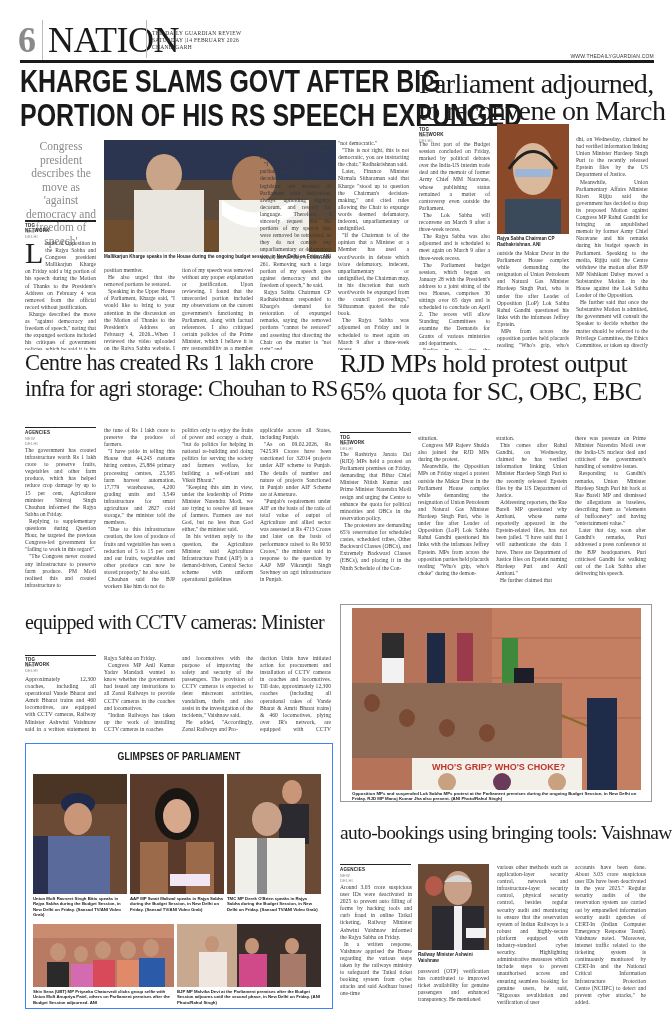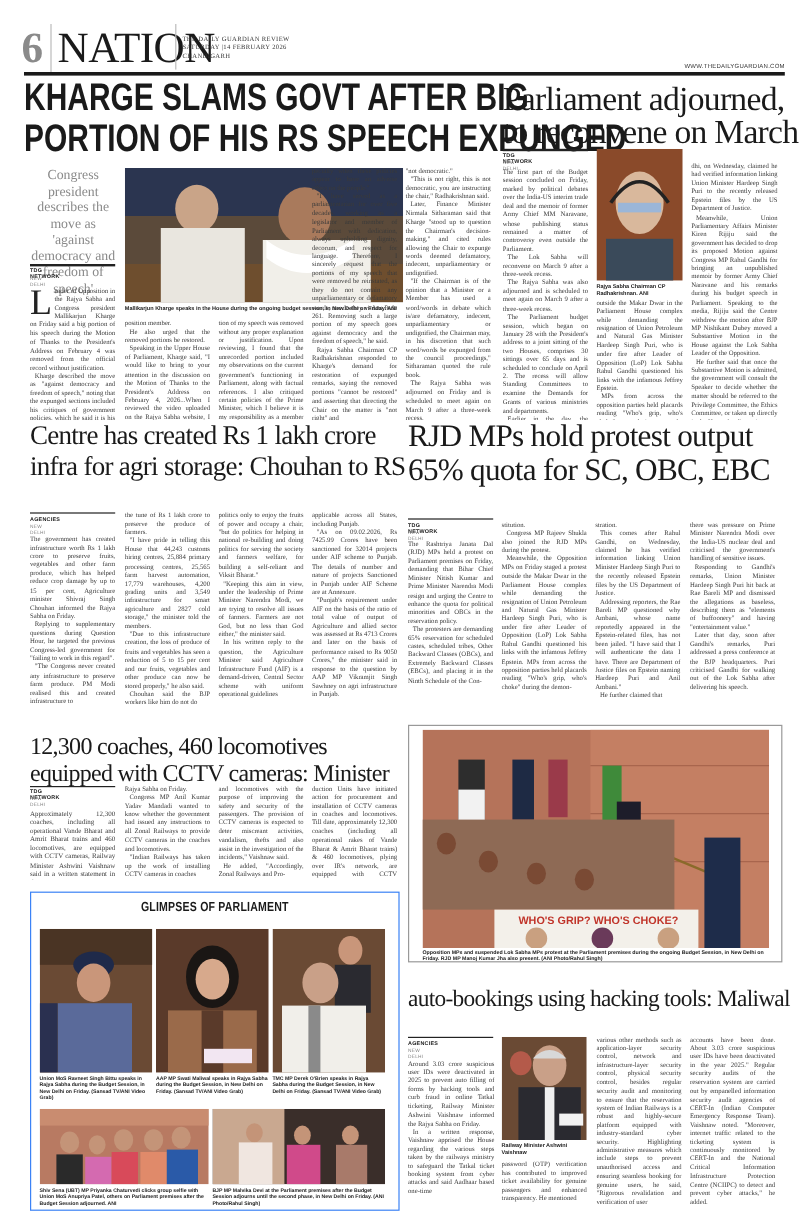--- a/index.html
+++ b/index.html
@@ -228,21 +228,20 @@
       <circle cx="95" cy="174" r="9" fill="#c9a080"></circle>
       <circle cx="150" cy="174" r="9" fill="#6a3a5a"></circle>
       <circle cx="205" cy="174" r="9" fill="#c9a080"></circle>
     </svg>
   </div>
   <div class="abs caption" style="left:11px;top:186px;width:290px;font-size:4.4px;line-height:5.4px;">Opposition MPs and suspended Lok Sabha MPs protest at the Parliament premises during the ongoing Budget Session, in New Delhi on Friday. RJD MP Manoj Kumar Jha also present. (ANI Photo/Rahul Singh)</div>
 </div>
 
 <div class="abs" style="left:0;top:0;">
   <div class="abs hl-serif" style="left:25px;top:611px;font-size:20px;line-height:22.5px;">
-    <div>12,300 coaches, 460 locomotives</div>
     <div>equipped with CCTV cameras: Minister</div>
   </div>
   <div class="abs bylinerule" style="left:25px;top:655px;width:71px;height:1px;"></div>
   <div class="abs byline" style="left:25px;top:657px;">TDG NETWORK</div>
   <div class="abs dateline" style="left:25px;top:663px;">NEW DELHI</div>
   <div class="abs col" style="left:25px;top:676px;width:71px;height:57px;font-size:5.8px;">
     <p class="first">Approximately 12,300 coaches, including all operational Vande Bharat and Amrit Bharat trains and 460 locomotives, are equipped with CCTV cameras, Railway Minister Ashwini Vaishnaw said in a written statement in the</p>
   </div>
   <div class="abs col" style="left:104px;top:655px;width:71px;height:78px;">
     <p class="first">Rajya Sabha on Friday.</p>
@@ -322,21 +321,21 @@
       <ellipse cx="115" cy="22" rx="7" ry="8" fill="#c49478"></ellipse>
       <rect x="103" y="30" width="26" height="33" fill="#a87a6a"></rect>
     </svg>
   </div>
   <div class="abs caption" style="left:7px;top:245px;width:141px;font-size:4.3px;line-height:5.3px;">Shiv Sena (UBT) MP Priyanka Chaturvedi clicks group selfie with Union MoS Anupriya Patel, others on Parliament premises after the Budget Session adjourned. ANI</div>
   <div class="abs caption" style="left:151px;top:245px;width:144px;font-size:4.3px;line-height:5.3px;">BJP MP Malvika Devi at the Parliament premises after the Budget Session adjourns until the second phase, in New Delhi on Friday. (ANI Photo/Rahul Singh)</div>
 </div>
 
 <div class="abs" style="left:0;top:0;">
   <div class="abs hl-serif" style="left:340px;top:822px;font-size:19.5px;line-height:22px;">
-    <div>auto-bookings using hacking tools:  Maliwal</div>
+    <div>auto-bookings using bringing tools:  Vaishnaw</div>
   </div>
   <div class="abs bylinerule" style="left:340px;top:864px;width:71px;height:1px;"></div>
   <div class="abs byline" style="left:340px;top:867px;">AGENCIES</div>
   <div class="abs dateline" style="left:340px;top:873px;">NEW DELHI</div>
   <div class="abs col" style="left:340px;top:884px;width:72px;height:134px;">
     <p class="first">Around 3.03 crore suspicious user IDs were deactivated in 2025 to prevent auto filling of forms by hacking tools and curb fraud in online Tatkal ticketing, Railway Minister Ashwini Vaishnaw informed the Rajya Sabha on Friday.</p>
     <p>In a written response, Vaishnaw apprised the House regarding the various steps taken by the railways ministry to safeguard the Tatkal ticket booking system from cyber attacks and said Aadhaar based one-time</p>
   </div>
   <div class="abs photo" style="left:418px;top:864px;width:71px;height:86px;">
     <svg viewBox="0 0 71 86" preserveAspectRatio="none">

